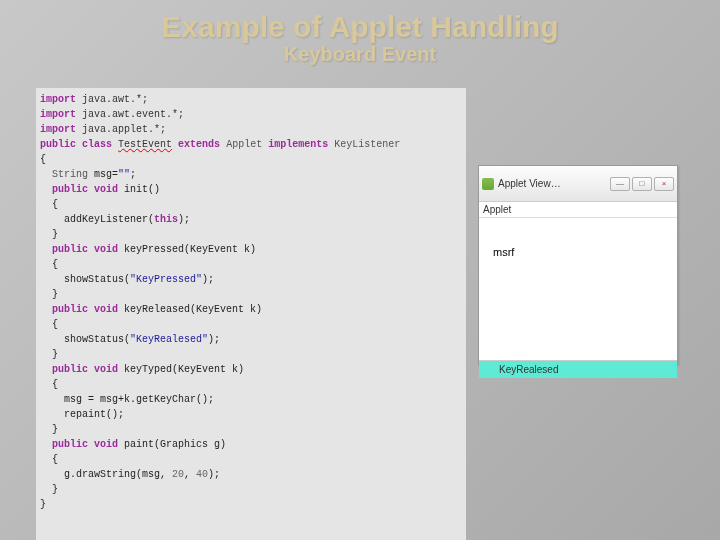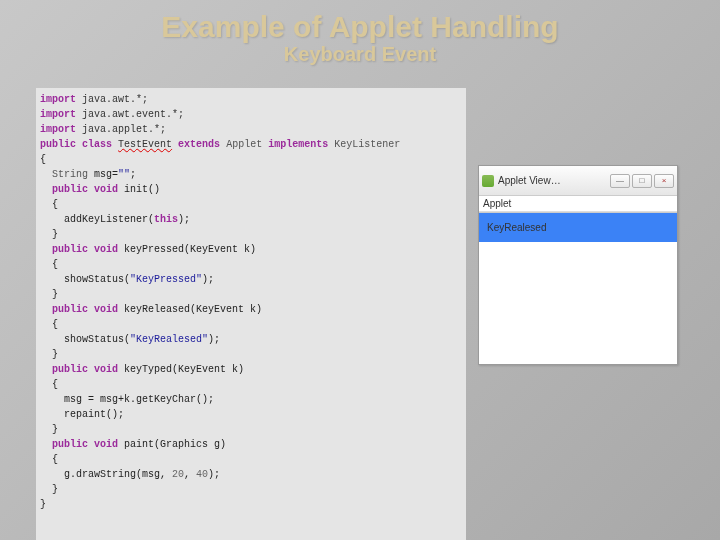--- a/index.html
+++ b/index.html
@@ -50,21 +50,21 @@
     top: 165px;
     left: 478px;
     width: 200px;
     height: 200px;
     background: #fff;
     border: 1px solid #9a9a9a;
     box-shadow: 1px 1px 2px rgba(0,0,0,0.15);
     font-family: Tahoma, Arial, sans-serif;
   }
   .titlebar {
-    height: 30px;
+    height: 36px;
     background: linear-gradient(#fdfdfd,#e6e6e6);
     border-bottom: 1px solid #ccc;
     display: flex;
     align-items: center;
     padding: 8px 3px;
   }
   .app-icon {
     width: 12px; height: 12px;
     background: linear-gradient(#8b5, #6a3);
     border-radius: 2px;
@@ -97,26 +97,26 @@
   }
   .canvas-text {
     position: absolute;
     left: 14px;
     top: 28px;
     font-family: Arial, sans-serif;
     font-size: 11px;
     color: #000;
   }
   .statusbar {
-    height: 30px;
+    height: 18px;
     border-top: 1px solid #ccc;
-    background: #3b82f6;
+    background: #5eead4;
     font-size: 10px;
     color: #333;
-    padding-left: 8px;
+    padding-left: 20px;
     display: flex;
     align-items: center;
   }
 </style>
 </head>
 <body>
 
 <div class="title">
   <span>Example of Applet Handling</span>
   <span class="line2">Keyboard Event</span>
@@ -157,16 +157,19 @@
     <span class="titlebar-text">Applet View…</span>
     <div class="win-btns">
       <span class="win-btn">—</span>
       <span class="win-btn">□</span>
       <span class="win-btn close">×</span>
     </div>
   </div>
   <div class="menubar">
     <span>Applet</span>
   </div>
+  <div class="applet-canvas">
+    <span class="canvas-text">msrf</span>
+  </div>
   <div class="statusbar">
     <span>KeyRealesed</span>
   </div>
 </div>
 
 </body></html>

